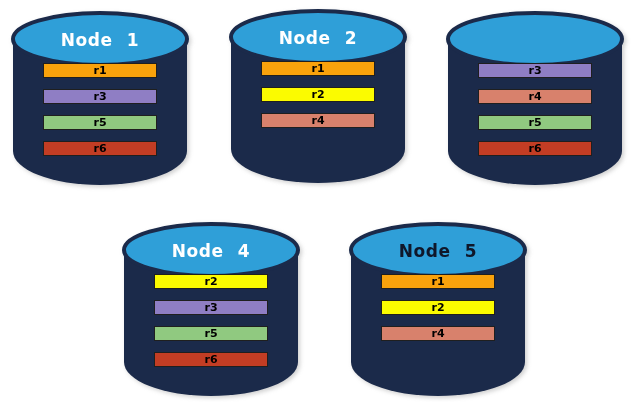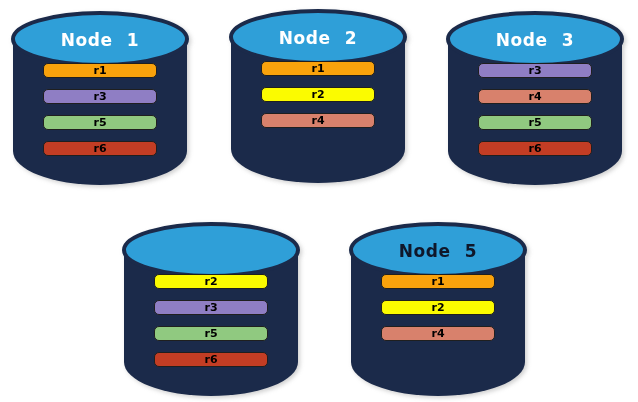--- a/index.html
+++ b/index.html
@@ -39,21 +39,21 @@
     left: 32px;
     width: 114px;
     display: flex;
     flex-direction: column;
     gap: 11px;
   }
   .bar {
     box-sizing: border-box;
     height: 15px;
     border: 1.5px solid #1f1f1f;
-    border-radius: 5px;
+    border-radius: 0;
     display: flex;
     align-items: center;
     justify-content: center;
   }
   .bar span {
     font-size: 11px;
     font-weight: bold;
     color: #000000;
     line-height: 1;
   }
@@ -102,21 +102,20 @@
           <span style="color: rgb(0, 0, 0);">r4</span>
         </div>
       </div>
     </div>
 
     <div class="node" style="left: 446px; top: 5px;">
       <svg class="cyl" width="178" height="184" viewBox="0 0 178 184" aria-hidden="true">
         <path class="cyl-body" d="M2,34 L2,146 A87,34 0 0 0 176,146 L176,34 Z" fill="#1B2A4A"></path>
         <ellipse class="cyl-top" cx="89" cy="34" rx="87" ry="26" stroke-width="4" fill="#2F9FD8" stroke="#1B2A4A"></ellipse>
       </svg>
-      <div class="node-label" style="color: rgb(255, 255, 255);">Node 3</div>
       <div class="bars">
         <div class="bar" style="background: rgb(143, 126, 196); border-color: rgb(31, 31, 31);">
           <span style="color: rgb(0, 0, 0);">r3</span>
         </div>
         <div class="bar" style="background: rgb(216, 129, 108); border-color: rgb(31, 31, 31);">
           <span style="color: rgb(0, 0, 0);">r4</span>
         </div>
         <div class="bar" style="background: rgb(144, 201, 128); border-color: rgb(31, 31, 31);">
           <span style="color: rgb(0, 0, 0);">r5</span>
         </div>
@@ -124,20 +123,21 @@
           <span style="color: rgb(0, 0, 0);">r6</span>
         </div>
       </div>
     </div>
 
     <div class="node" style="left: 122px; top: 216px;">
       <svg class="cyl" width="178" height="184" viewBox="0 0 178 184" aria-hidden="true">
         <path class="cyl-body" d="M2,34 L2,146 A87,34 0 0 0 176,146 L176,34 Z" fill="#1B2A4A"></path>
         <ellipse class="cyl-top" cx="89" cy="34" rx="87" ry="26" stroke-width="4" fill="#2F9FD8" stroke="#1B2A4A"></ellipse>
       </svg>
+      <div class="node-label" style="color: rgb(255, 255, 255);">Node 4</div>
       <div class="bars">
         <div class="bar" style="background: rgb(251, 251, 0); border-color: rgb(31, 31, 31);">
           <span style="color: rgb(0, 0, 0);">r2</span>
         </div>
         <div class="bar" style="background: rgb(143, 126, 196); border-color: rgb(31, 31, 31);">
           <span style="color: rgb(0, 0, 0);">r3</span>
         </div>
         <div class="bar" style="background: rgb(144, 201, 128); border-color: rgb(31, 31, 31);">
           <span style="color: rgb(0, 0, 0);">r5</span>
         </div>

